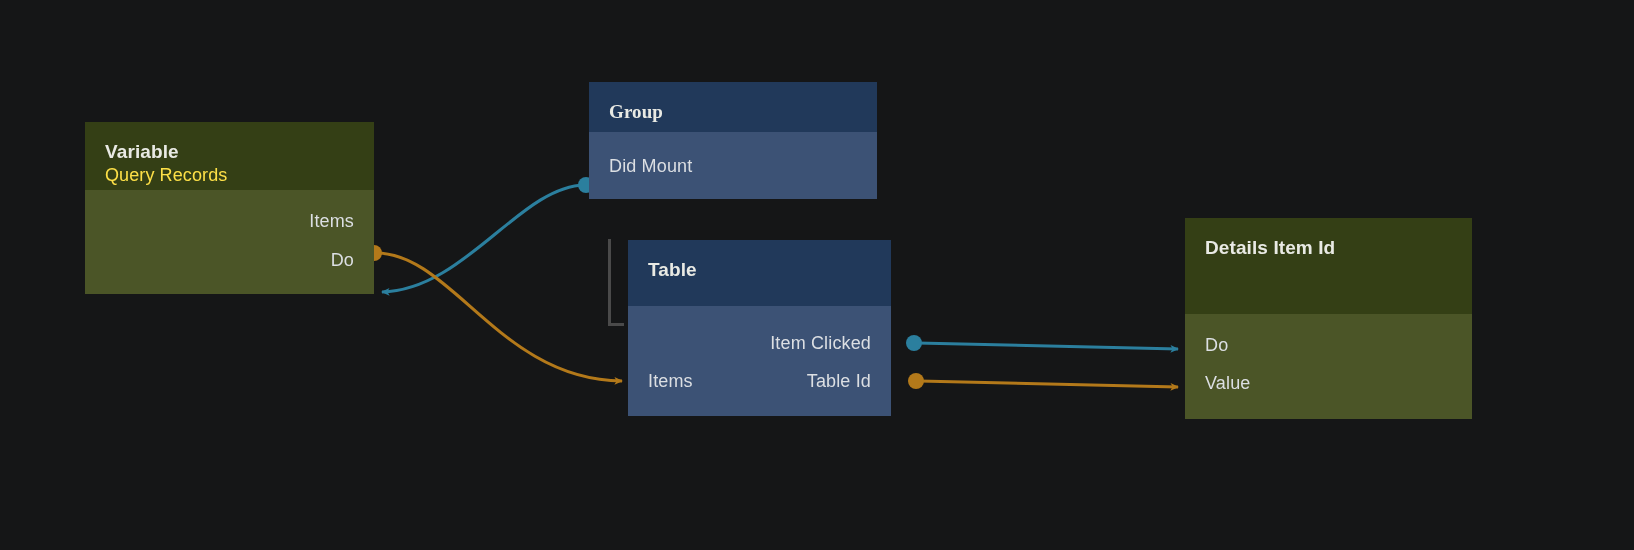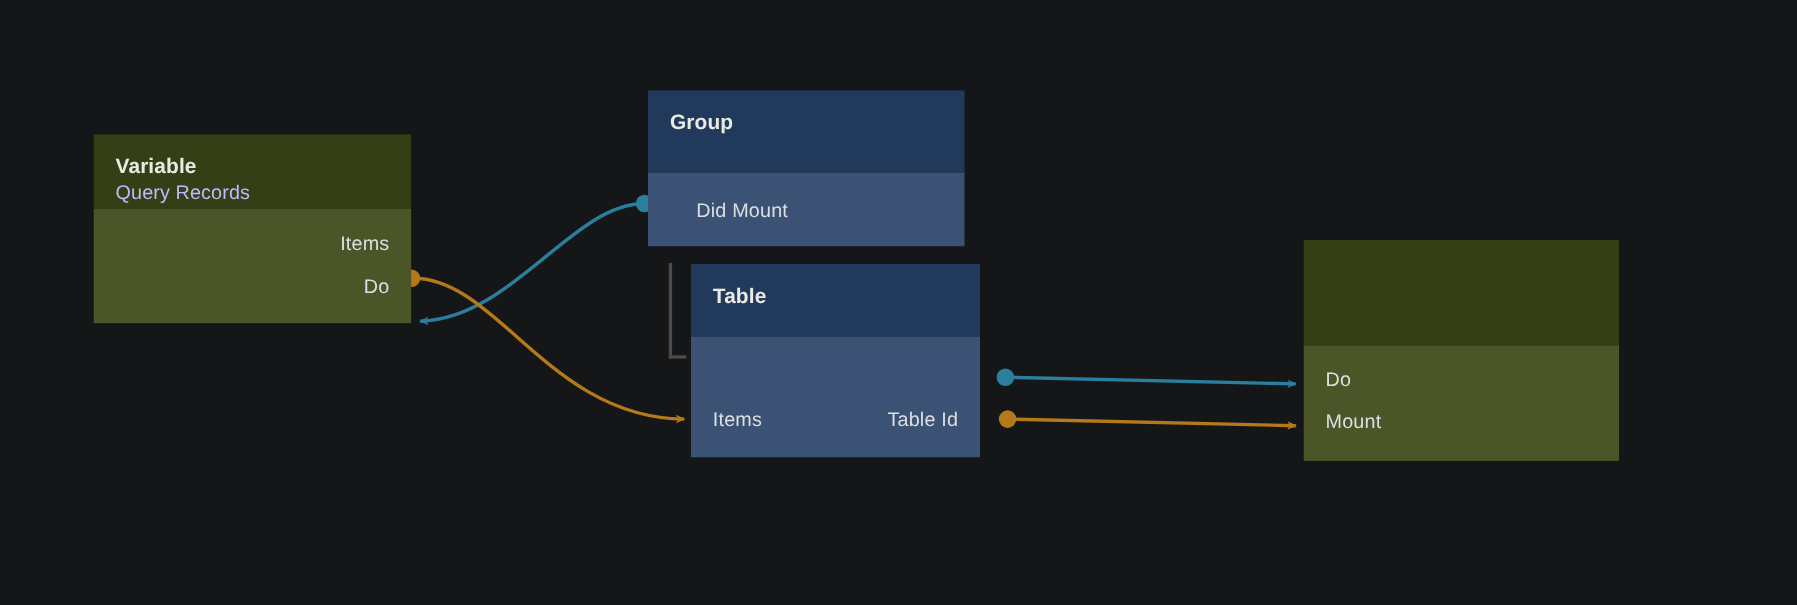--- a/index.html
+++ b/index.html
@@ -40,21 +40,21 @@
   .node-title {
     font-size: 19px;
     font-weight: bold;
     color: #e9eae4;
     line-height: 1.28;
     letter-spacing: .1px;
   }
   .node-subtitle {
     font-size: 18px;
     font-weight: normal;
-    color: #c4b5fd;
+    color: #fde047;
     line-height: 1.28;
     letter-spacing: .1px;
   }
   .node-body {
     position: relative;
     box-sizing: border-box;
   }
 
   
   .port-row {
@@ -79,21 +79,21 @@
   .theme-green .node-body   { background: #4b5527; }
   .theme-blue  .node-header { background: #21395a; }
   .theme-blue  .node-body   { background: #3c5275; }
 
   
   #node-employee       { left: 85px;   top: 122px; width: 289px; }
   #node-employee .node-header { height: 68px; }
   #node-employee .node-body   { height: 104px; }
 
   #node-group          { left: 589px;  top: 82px;  width: 288px; }
-  #node-group .node-header { height: 75px; }
+  #node-group .node-header { height: 50px; font-family: Liberation Serif, serif; }
   #node-group .node-body   { height: 67px; }
 
   #node-table          { left: 628px;  top: 240px; width: 263px; }
   #node-table .node-header { height: 66px; }
   #node-table .node-body   { height: 110px; }
 
   #node-details        { left: 1185px; top: 218px; width: 287px; }
   #node-details .node-header { height: 96px; }
   #node-details .node-body   { height: 105px; }
 
@@ -152,44 +152,48 @@
         <span class="port-label out">Do</span>
       </div>
     </div>
   </div>
 
   <div class="node theme-blue" id="node-group">
     <div class="node-header">
       <div class="node-title">Group</div>
     </div>
     <div class="node-body">
-      <div class="port-row" style="top:21px;padding-left:24px;">
+      <div class="port-row" style="top:21px;">
         <span class="port-label in">Did Mount</span>
       </div>
     </div>
   </div>
 
   <div class="node theme-blue" id="node-table">
     <div class="node-header">
       <div class="node-title">Table</div>
     </div>
     <div class="node-body">
+      <div class="port-row" style="top:24px;">
+        <span class="port-label out">Item Clicked</span>
+      </div>
       <div class="port-row" style="top:62px;">
         <span class="port-label in">Items</span>
         <span class="port-label out">Table Id</span>
       </div>
     </div>
   </div>
 
   <div class="node theme-green" id="node-details">
     <div class="node-header">
+      <div class="node-title">Details Item Id</div>
     </div>
     <div class="node-body">
       <div class="port-row" style="top:18px;">
         <span class="port-label in">Do</span>
       </div>
       <div class="port-row" style="top:56px;">
-        <span class="port-label in">Mount</span>
+        <span class="port-label in">Value</span>
       </div>
     </div>
   </div>
 
 </div>
 
 </body></html>

